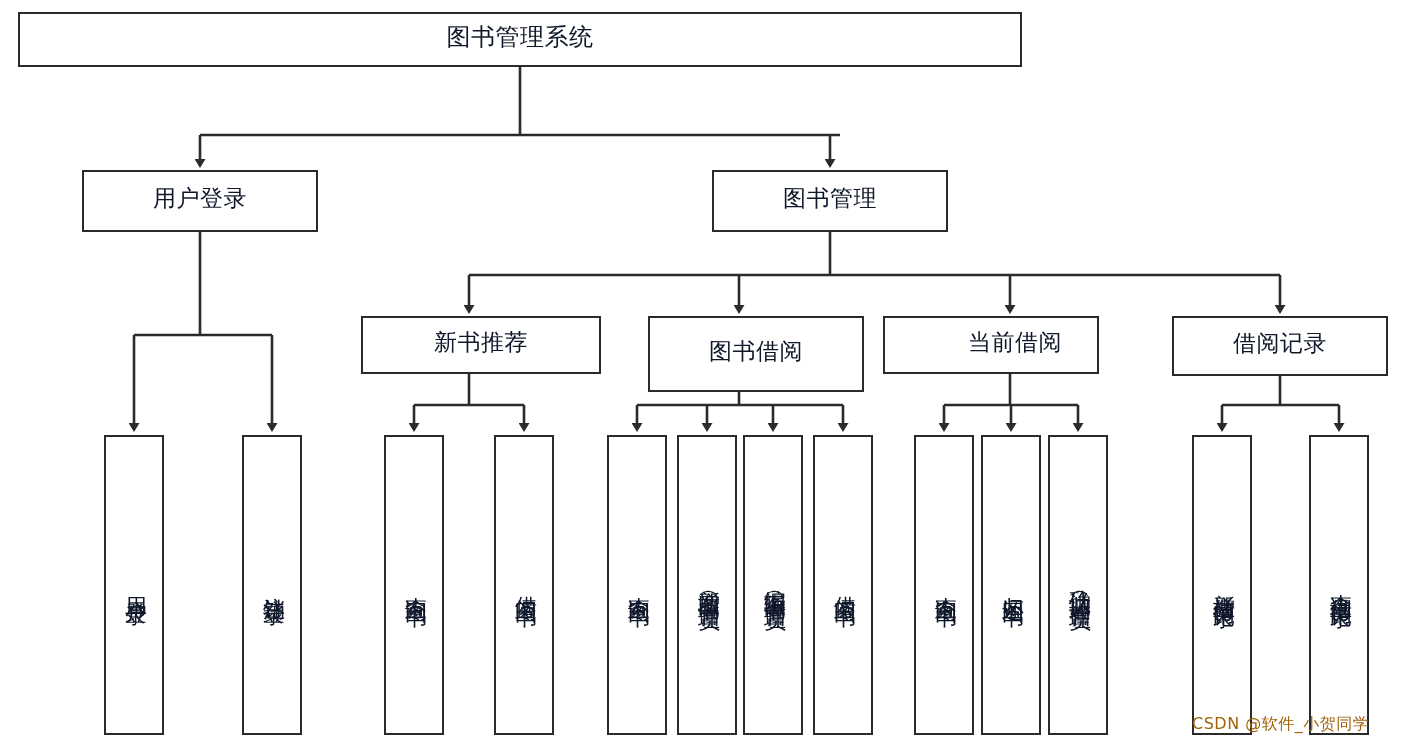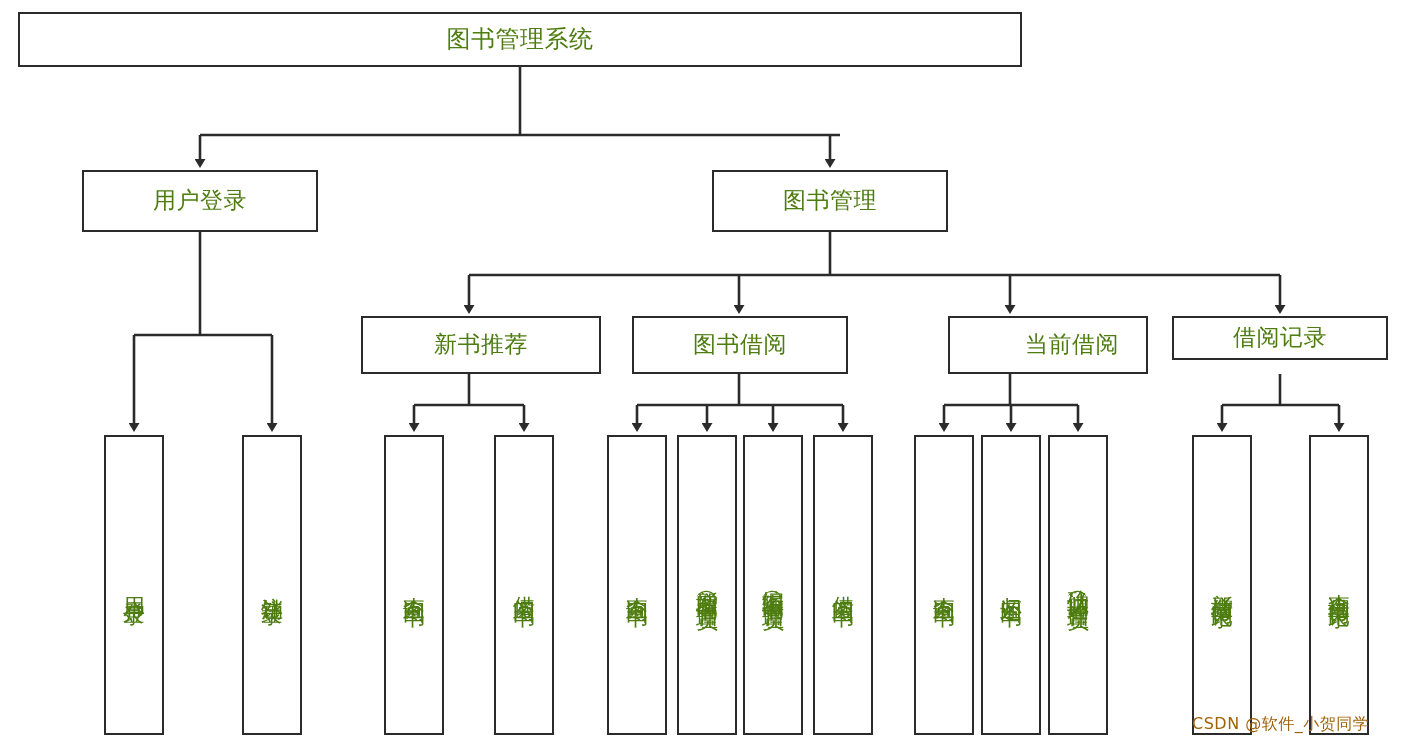--- a/index.html
+++ b/index.html
@@ -29,22 +29,23 @@
   }
   .node {
     position: absolute;
     box-sizing: border-box;
     background: #ffffff;
     border: 2px solid #2b2b2b;
     display: flex;
     align-items: center;
     justify-content: center;
     text-align: center;
-    color: #4d7c0f;
+    color: #0f172a;
     z-index: 2;
+    font-family: Liberation Mono, monospace;
   }
   .node .label {
     display: block;
     line-height: 1.18;
     letter-spacing: 0.5px;
   }
   
   .node.horiz .label {
     font-size: 23px;
     white-space: nowrap;
@@ -140,29 +141,29 @@
   </div>
 
   <div class="node horiz" style="left:712px; top:170px; width:236px; height:62px;justify-content:center;">
     <span class="label">图书管理</span>
   </div>
 
   <div class="node horiz" style="left:361px; top:316px; width:240px; height:58px;">
     <span class="label">新书推荐</span>
   </div>
 
-  <div class="node horiz" style="left:632px; top:316px; width:216px; height:58px;">
+  <div class="node horiz" style="left:648px; top:316px; width:216px; height:76px;">
     <span class="label">图书借阅</span>
   </div>
 
-  <div class="node horiz" style="left:948px; top:316px; width:200px; height:58px;padding-left:48px;">
+  <div class="node horiz" style="left:883px; top:316px; width:216px; height:58px;padding-left:48px;">
     <span class="label">当前借阅</span>
   </div>
 
-  <div class="node horiz" style="left:1172px; top:316px; width:216px; height:44px;text-align:right;">
+  <div class="node horiz" style="left:1172px; top:316px; width:216px; height:60px;text-align:right;">
     <span class="label">借阅记录</span>
   </div>
 
   <div class="node vert" style="left:104px; top:435px; width:60px; height:300px;">
     <span class="label">用户登录</span>
   </div>
 
   <div class="node vert" style="left:242px; top:435px; width:60px; height:300px;">
     <span class="label">注销登录</span>
   </div>

